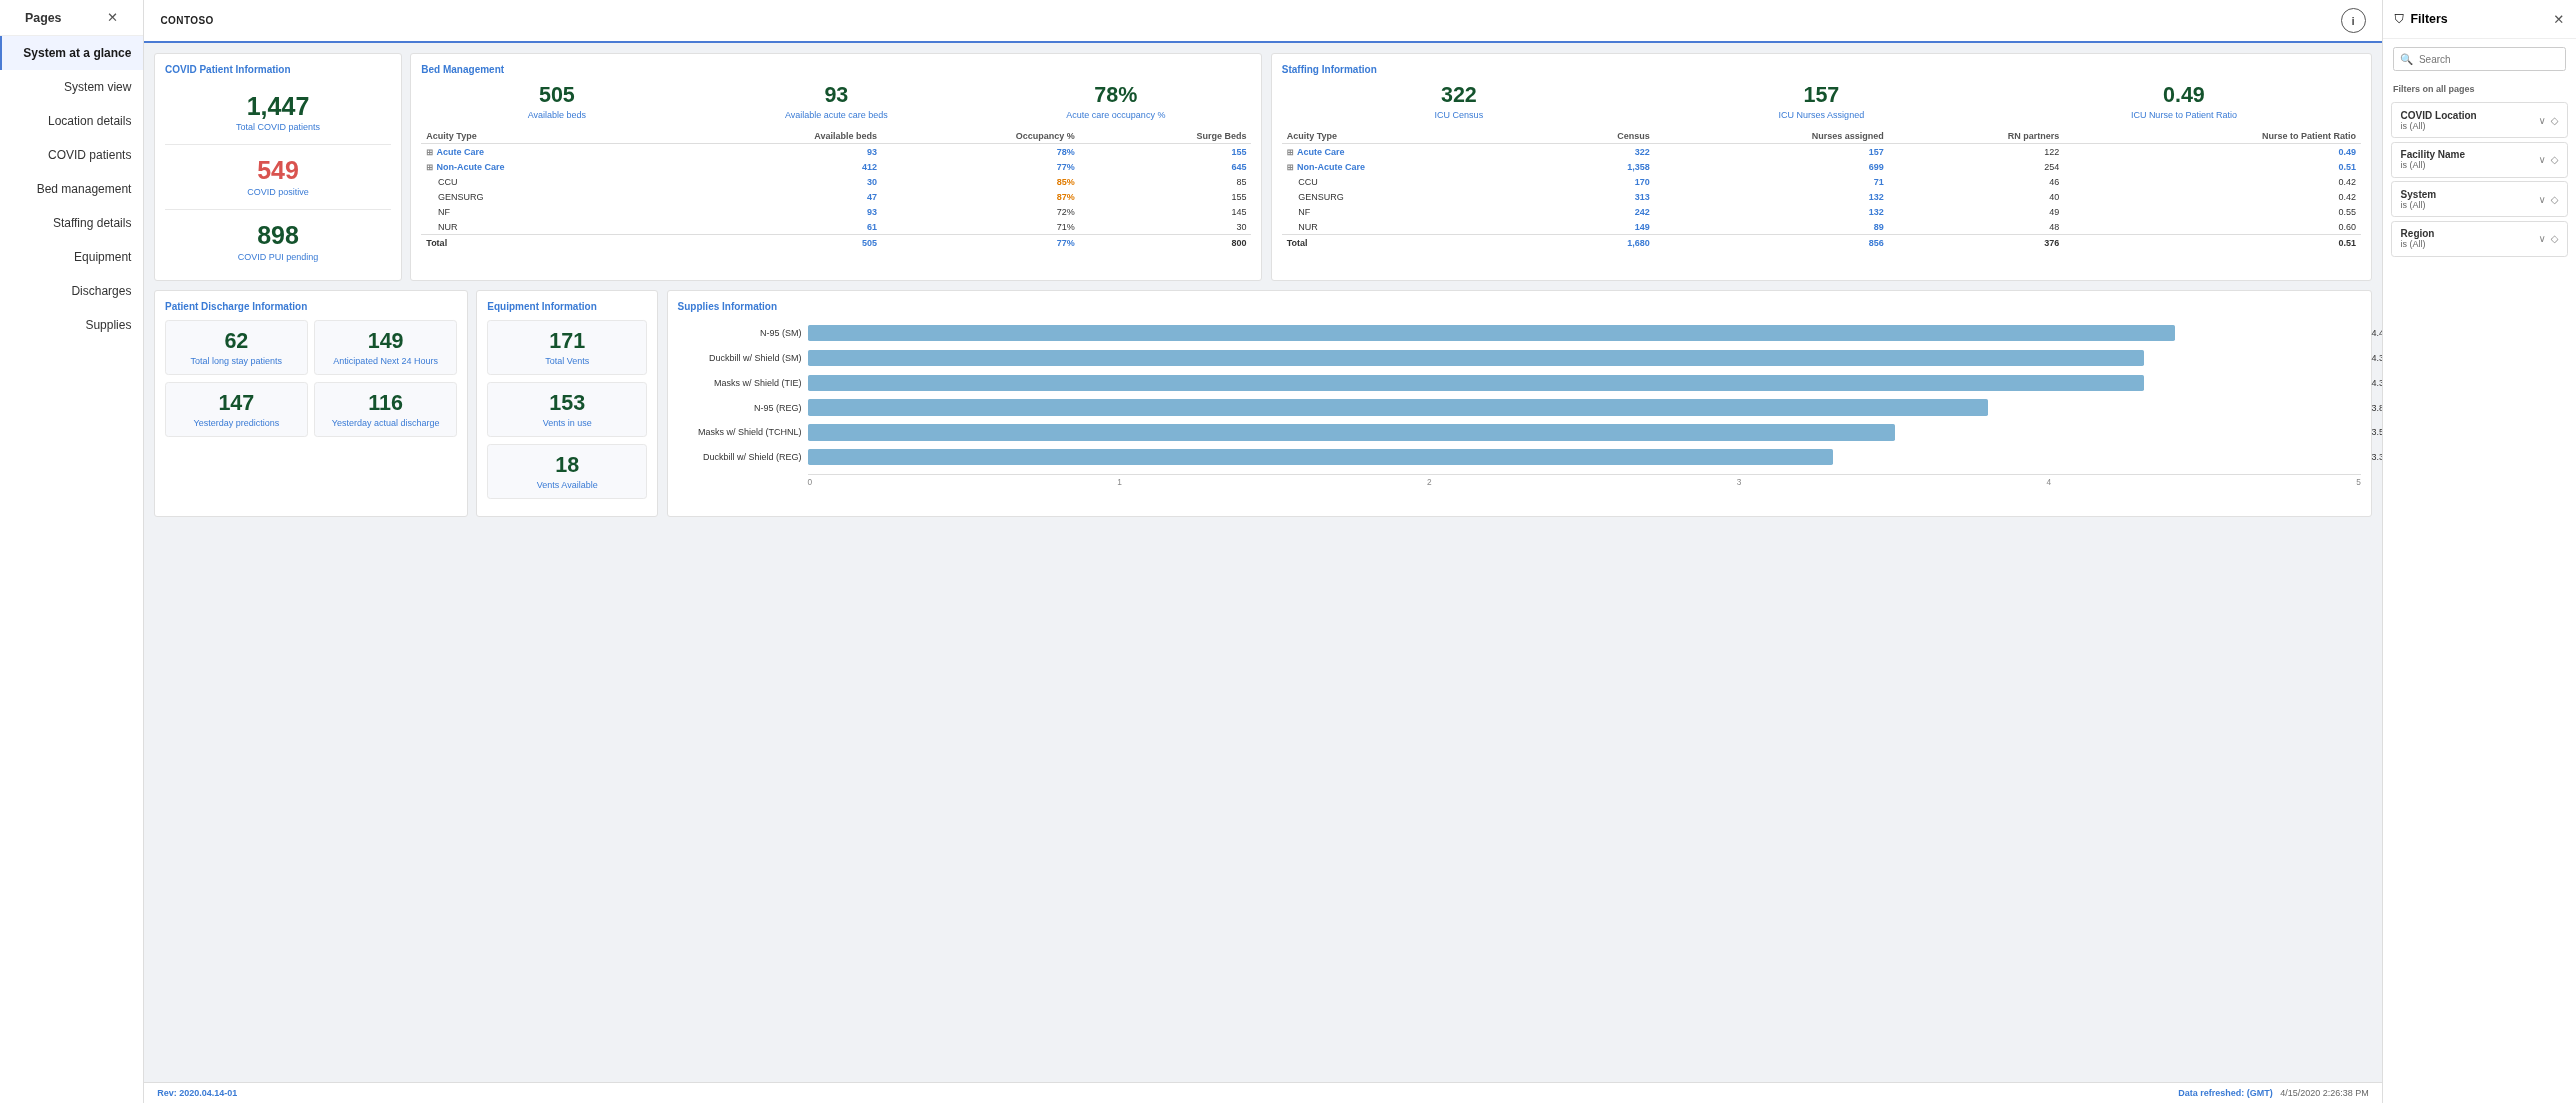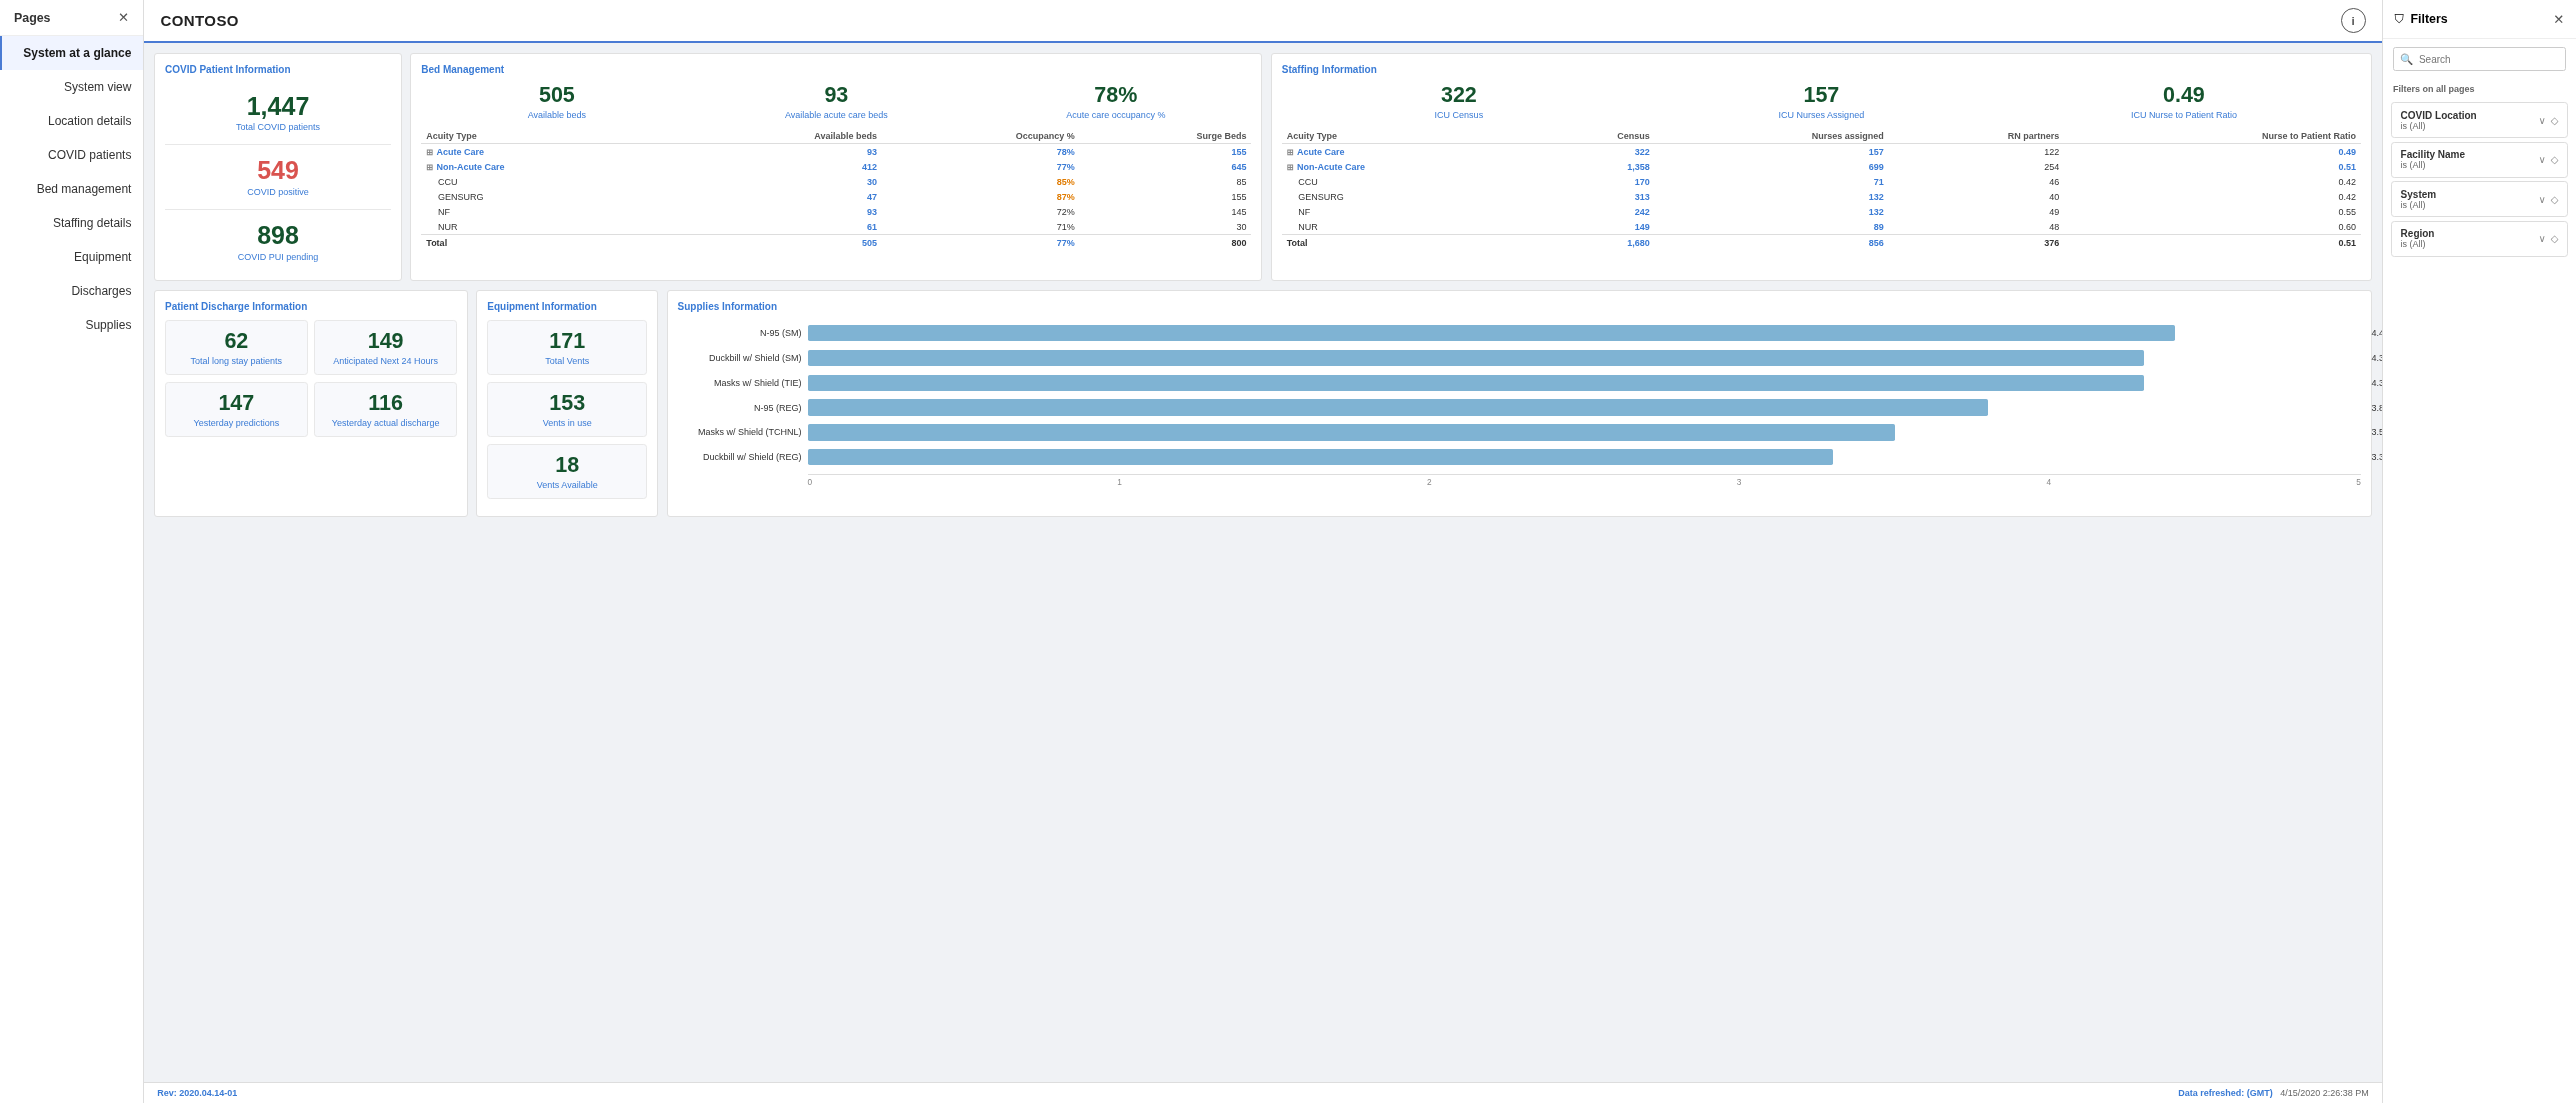--- a/index.html
+++ b/index.html
@@ -11,21 +11,21 @@
       background: #fff;
       border-right: 0.8px solid #ddd;
       display: flex;
       flex-direction: column;
       flex-shrink: 0;
     }
     #sidebar-header {
       display: flex;
       justify-content: space-between;
       align-items: center;
-      padding: 10px 14px;
+      padding: 10px 25px;
       border-bottom: 0.8px solid #eee;
     }
     #sidebar-header span { font-size: 12.4px; font-weight: 600; color: #333; }
     #sidebar-close { cursor: pointer; font-size: 13.2px; color: #555; background: none; border: none; }
     .sidebar-item {
       padding: 10px 11.6px;
       cursor: pointer;
       color: #333;
       font-size: 12px;
       border-left: 2.5px solid transparent;
@@ -50,21 +50,21 @@
     #topbar {
       background: #fff;
       border-bottom: 2.5px solid #4a7bd4;
       display: flex;
       align-items: center;
       justify-content: space-between;
       padding: 0 16.5px;
       height: 43px;
       flex-shrink: 0;
     }
-    #topbar-title { font-size: 15px; font-weight: 700; color: #222; letter-spacing: 0.4px; }
+    #topbar-title { font-size: 10px; font-weight: 700; color: #222; letter-spacing: 0.4px; }
     #info-btn {
       width: 25px; height: 25px;
       border-radius: 50%;
       border: 1.7px solid #555;
       display: flex; align-items: center; justify-content: center;
       cursor: pointer; color: #555; font-weight: bold; font-size: 11.6px;
     }
 
     
     #dashboard {

